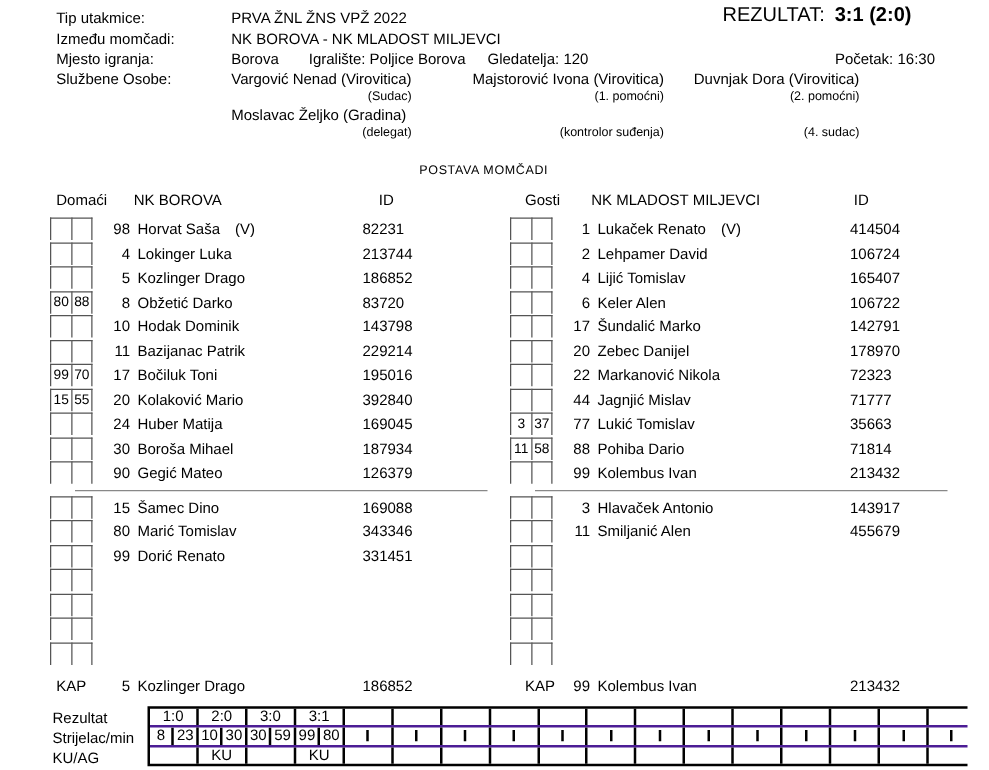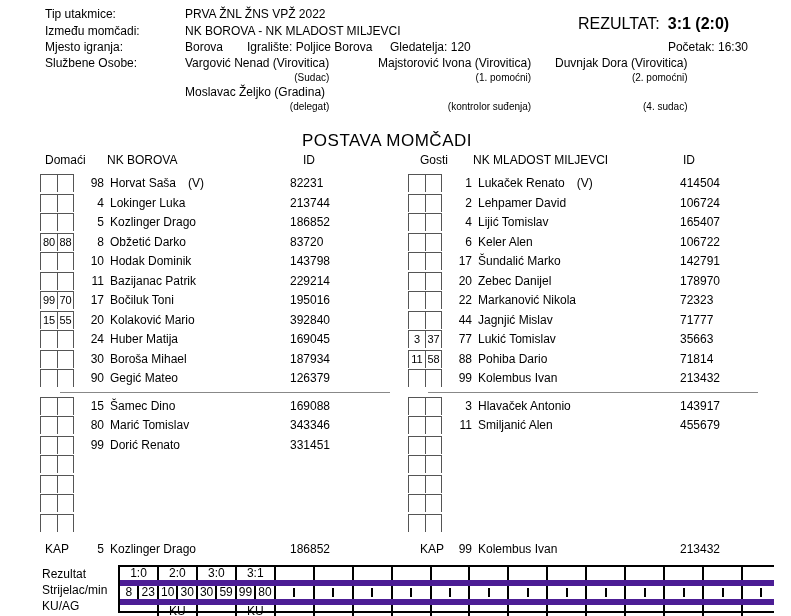--- a/index.html
+++ b/index.html
@@ -1,22 +1,22 @@
 <!DOCTYPE html>
 <html><head>
 <meta charset="utf-8">
 <style>
   html,body{margin:0;padding:0;background:#fff;}
   .page{position:relative;width:774px;height:616px;background:#ffffff;color:#000;
         font-family:"Liberation Sans","DejaVu Sans",sans-serif;font-size:12px;overflow:hidden;}
   .abs{position:absolute;white-space:nowrap;}
   .bold{font-weight:normal;}
-  .result-line{font-size:16px;margin-top:11px;}
+  .result-line{font-size:16px;}
   .result-line .val{font-weight:bold;margin-left:8px;}
-  .section-title{left:0;right:0;text-align:center;font-size:17px;letter-spacing:.5px;}
+  .section-title{left:0;right:0;text-align:center;font-size:10px;letter-spacing:.5px;}
   
   .off-col{line-height:14px;}
   .off-col .nm{height:15px;font-size:12px;}
   .off-col .rl{height:14px;font-size:10px;text-align:right;}
   
   .roster{position:absolute;}
   .prow{position:relative;height:19.5px;}
   .cb{position:absolute;top:0;width:17px;height:18px;box-sizing:border-box;
       border-top:1px solid #555;border-left:1px solid #555;
       font-size:11px;text-align:center;line-height:17px;}
@@ -29,21 +29,21 @@
   .rdiv{height:0;border-top:1px solid #888;margin:3px 0 4px 20px;}
   .home .rdiv{width:330px;}
   .away .rdiv{width:330px;}
   .kaprow{margin-top:7px;height:20px;}
   .kaplbl{position:absolute;left:5px;top:2px;}
   .away .kaplbl{left:12px;}
   
   .ev{position:absolute;left:118px;top:565px;width:664px;height:48px;box-sizing:border-box;
       border:2px solid #000;display:flex;flex-direction:column;}
   .ev-row{display:flex;flex:1;}
-  .ev-row.b{border-bottom:6px solid #4c1d95;}
+  .ev-row.b{border-bottom:2px solid #4c1d95;}
   .ev-cell{flex:1;border-right:2px solid #000;text-align:center;font-size:12px;
            line-height:13px;display:flex;align-items:center;justify-content:center;overflow:hidden;}
   .ev-cell:last-child{border-right:none;}
   .ev-cell .half{flex:1;text-align:center;}
   .mid{width:2px;background:#000;height:9px;align-self:center;}
   .mid.full{height:100%;align-self:stretch;}
 </style>
 </head>
 <body>
 

